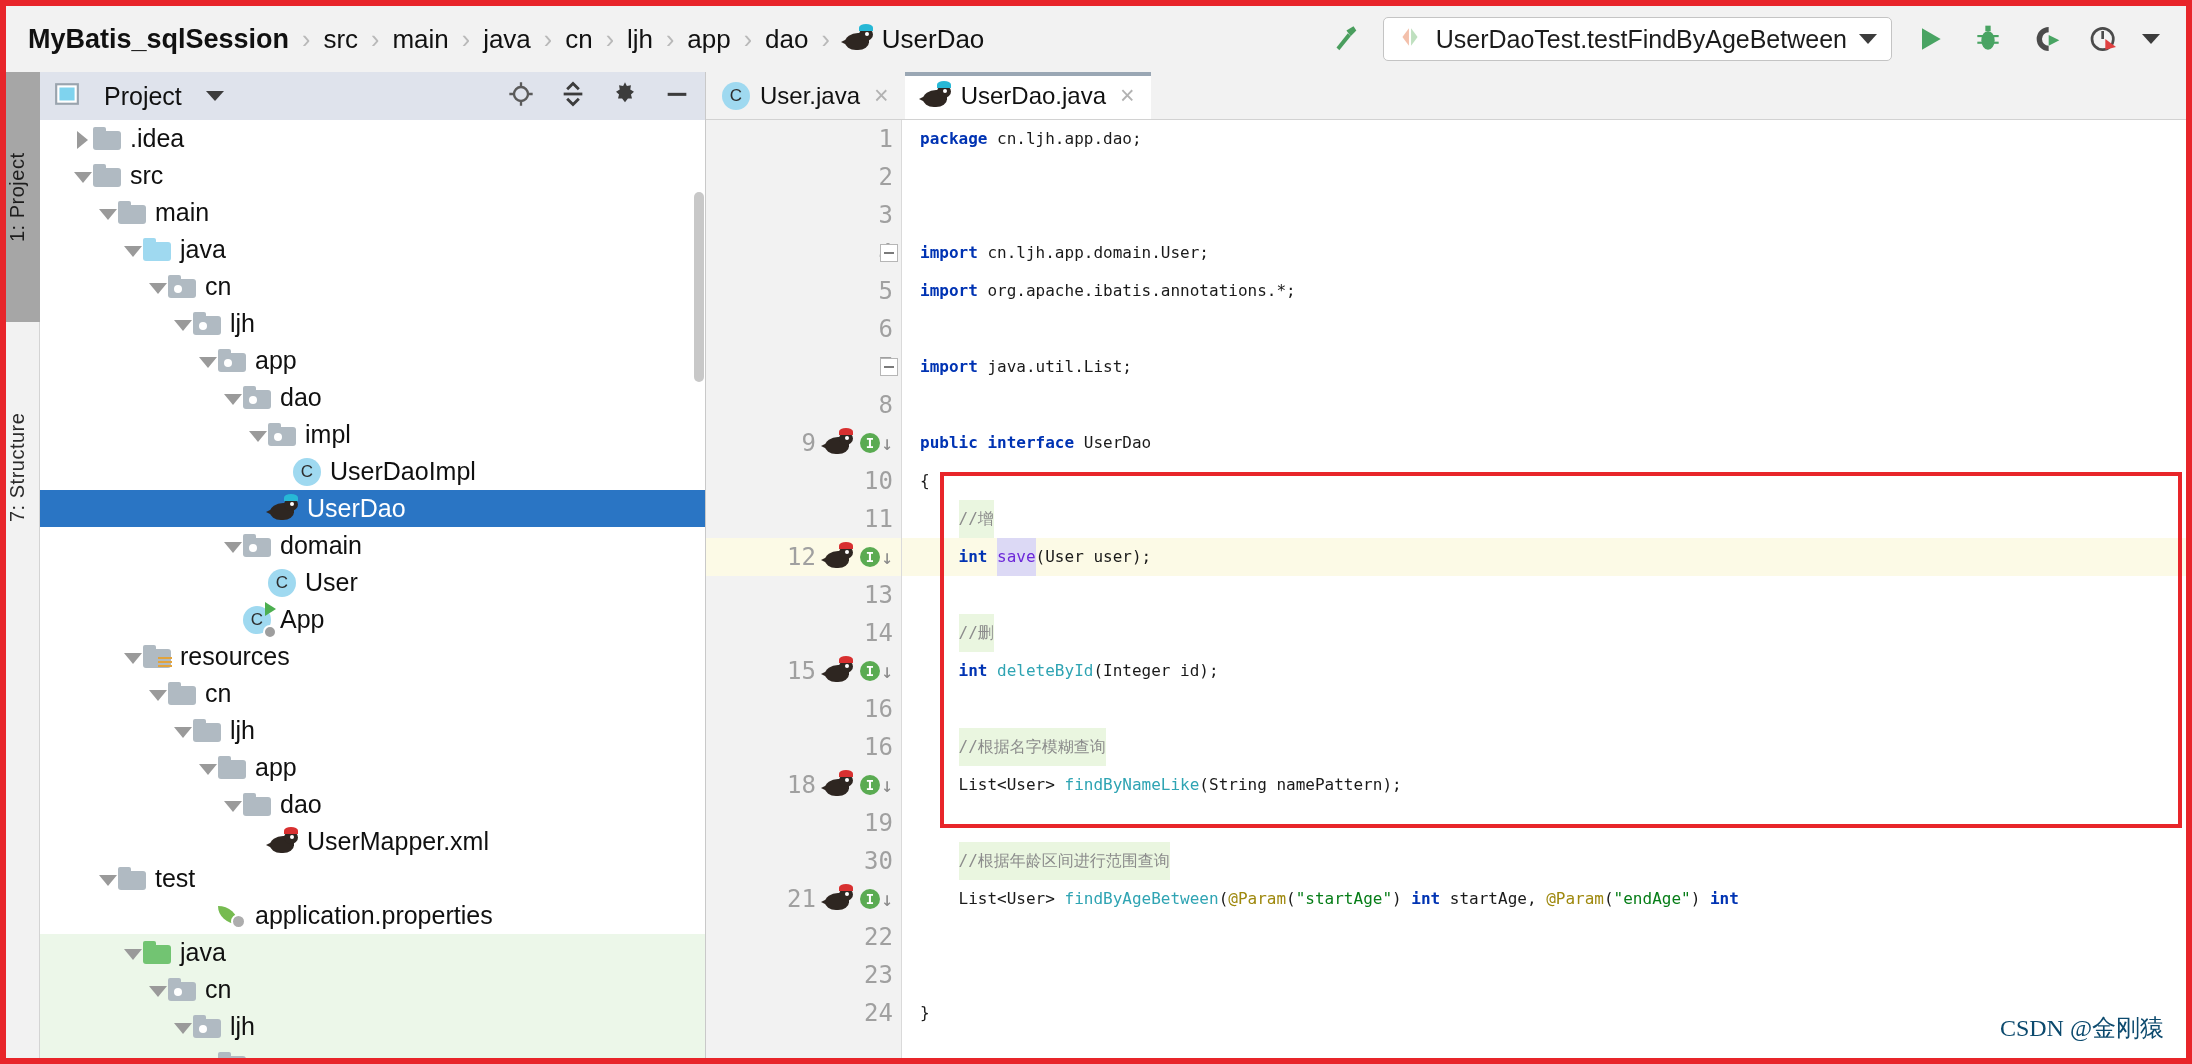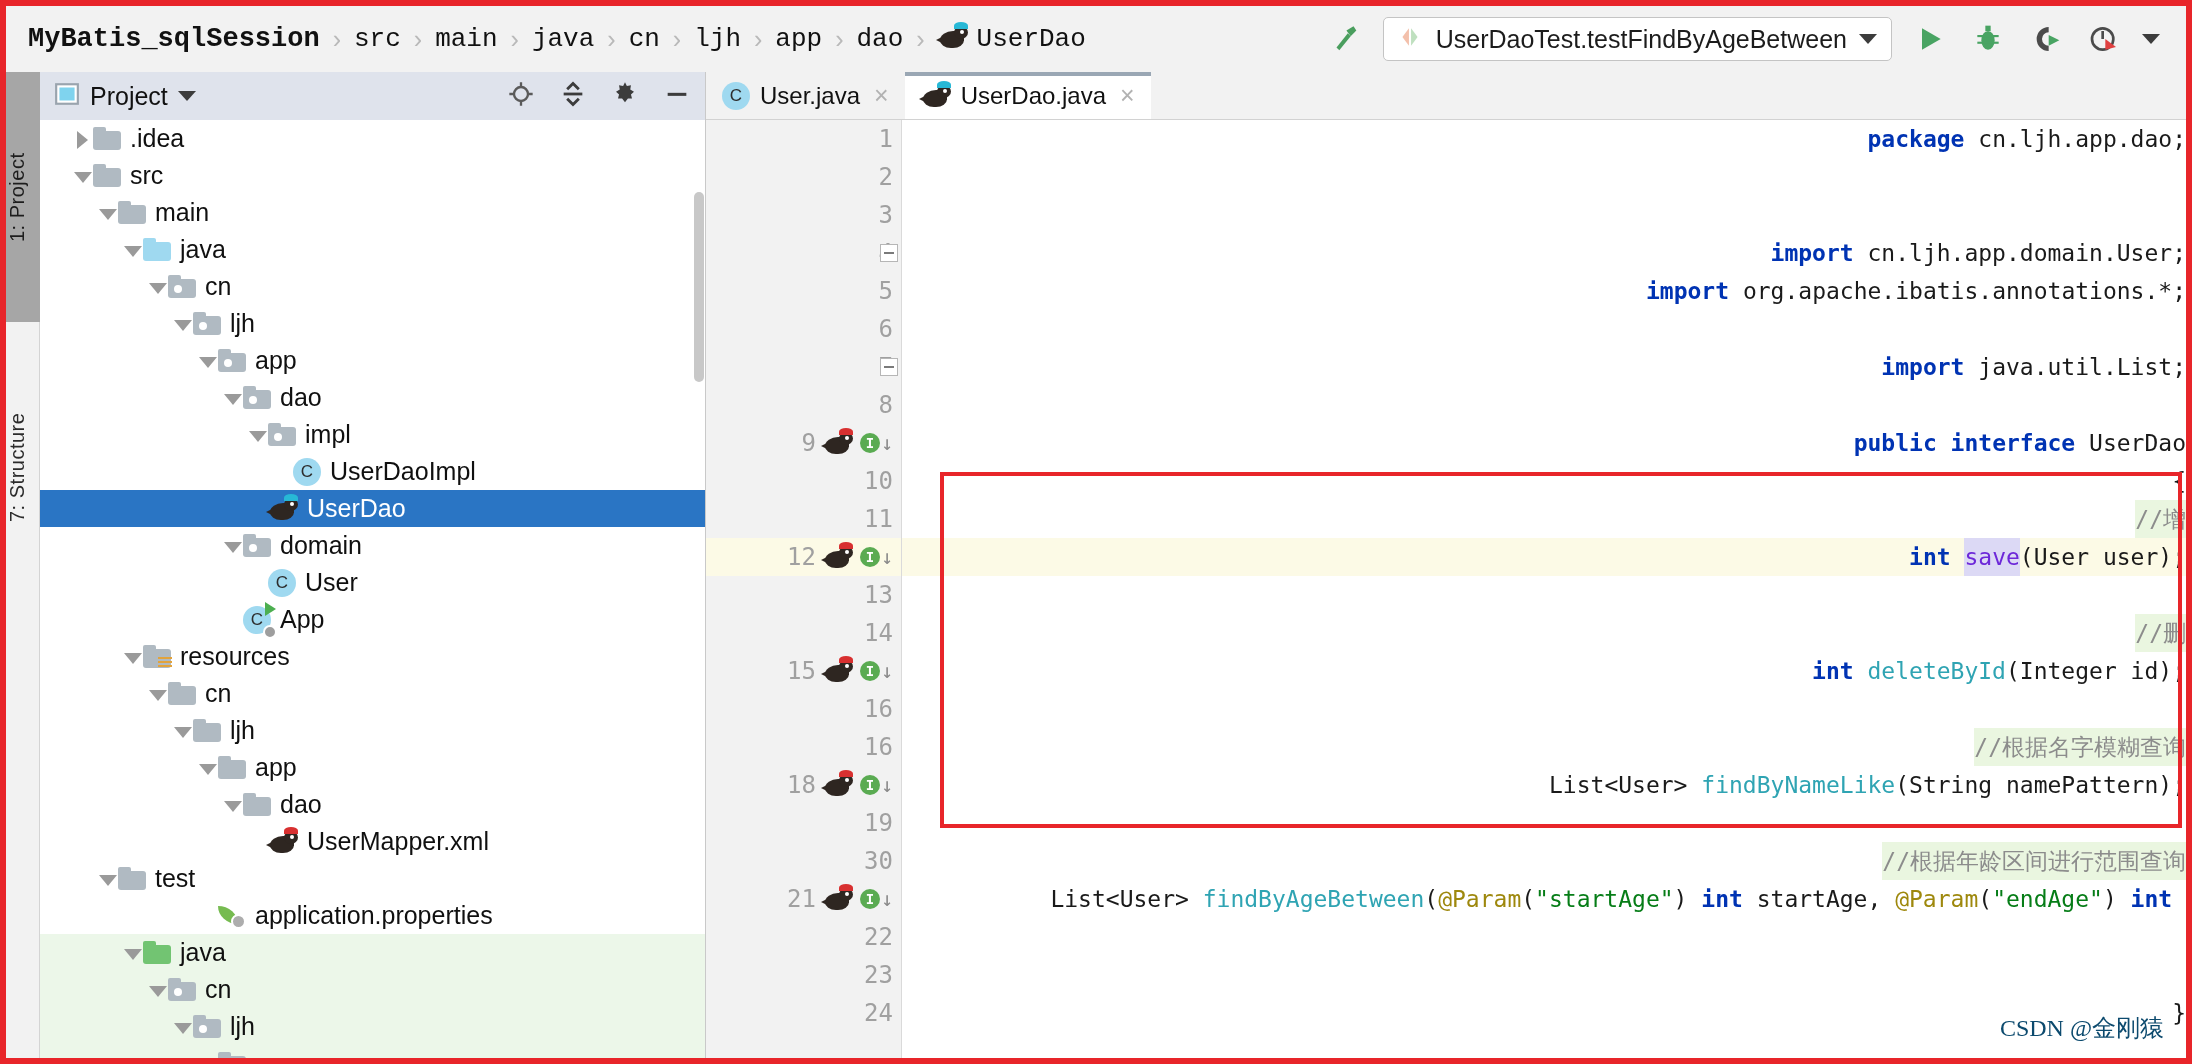--- a/index.html
+++ b/index.html
@@ -11,21 +11,21 @@
           border-right:6px solid #e8252a; border-bottom:6px solid #e8252a;
           background:#ffffff; }
 
   
   .toolbar { position:absolute; left:0; top:0; right:0; height:66px;
     background:#f2f2f2; display:flex; align-items:center; }
   .crumbs { display:flex; align-items:center; padding-left:22px; height:100%; }
   .crumb { font-size:26px; color:#111; white-space:nowrap; }
   .crumb.first { font-weight:bold; font-size:27px; }
   .crumb-sep { color:#b9b9b9; font-size:25px; margin:0 13px; }
-  .crumb-file { display:flex; align-items:flex-start; gap:9px;font-family:Liberation Mono, monospace; }
+  .crumb-file { display:flex; align-items:center; gap:9px; }
 
   .tb-right { margin-left:auto; display:flex; align-items:center;
     gap:18px; padding-right:26px; }
   .runcfg { display:flex; align-items:center; gap:12px;
     background:#ffffff; border:1px solid #c4c4c4; border-radius:5px;
     height:44px; padding:0 14px 0 12px; }
   .runcfg-label { font-size:25px; color:#1c1c1c; white-space:nowrap; }
   .caret { width:0;height:0;border-left:9px solid transparent;
     border-right:9px solid transparent;border-top:10px solid #3c3c3c; }
   .icobtn { width:40px; height:40px; display:flex; align-items:center;
@@ -37,21 +37,21 @@
   .vtab { position:absolute; left:0; width:34px;
     writing-mode:vertical-rl; transform:rotate(180deg);
     font-size:20px; color:#2b2b2b; text-align:center;
     padding:10px 0; letter-spacing:0.5px; }
   .vtab.sel { background:#a6a6a6; color:#1d1d1d; }
 
   
   .projpanel { position:absolute; left:34px; top:66px; width:666px; bottom:0;
     background:#ffffff; border-right:1px solid #c9c9c9; }
   .projhead { height:48px; background:#dfe3ec; display:flex; align-items:center;
-    padding:0 14px; gap:10px; }
+    padding:0 14px; gap:24px; }
   .projhead-title { font-size:25px; color:#111; }
   .projhead-right { margin-left:auto; display:flex; align-items:center; gap:24px; }
 
   .tree { position:absolute; top:48px; left:0; right:0; bottom:0;
     overflow:hidden; }
   .row { height:37px; display:flex; align-items:center; white-space:nowrap;
          font-size:25px; color:#101010; }
   .row.selected { background:#2a75c4; color:#ffffff; }
   .row.testbg { background:#ecf7e9; }
   .arrow { width:22px; height:22px; flex:0 0 22px; position:relative; }
@@ -132,21 +132,21 @@
      align-items:center; justify-content:center; font-weight:bold; }
   .implmark .dn { color:#8a8a8a; font-size:20px; line-height:1; }
 
   .fold { position:absolute; right:3px; width:18px; height:18px;
      border:1px solid #b6b6b6; background:#fff; }
   .fold::after { content:""; position:absolute; left:3px; top:7px;
      width:10px; height:2px; background:#7a7a7a; }
 
   .code { flex:1; position:relative; background:#ffffff; overflow:hidden; }
   .cline { height:38px; display:flex; align-items:center; padding-left:18px;
-     font-size:23px; white-space:pre; color:#1a1a1a; line-height:38px;justify-content:flex-end; }
+     font-size:16px; white-space:pre; color:#1a1a1a; line-height:38px; }
   .cline.cur { background:#fcfae6; }
 
   .kw  { color:#0033b3; font-weight:bold; }
   .mth { color:#2fa4b3; }
   .str { color:#067d17; }
   .ann { color:#9e880d; }
   .cmt { color:#8c8c8c; background:#eaf6e0; }
   .ident-hl { background:#dcd9f5; color:#6d28d9; }
 
   .redbox { position:absolute; border:4px solid #e8252a; pointer-events:none; }

